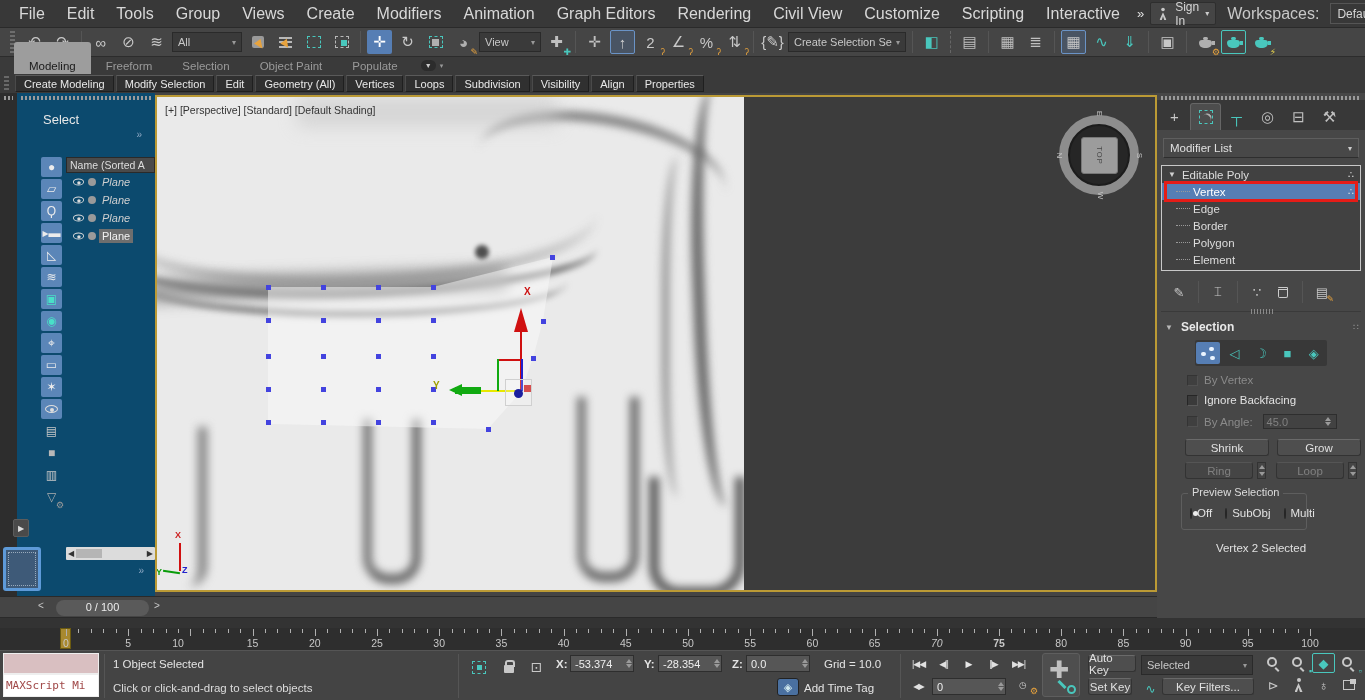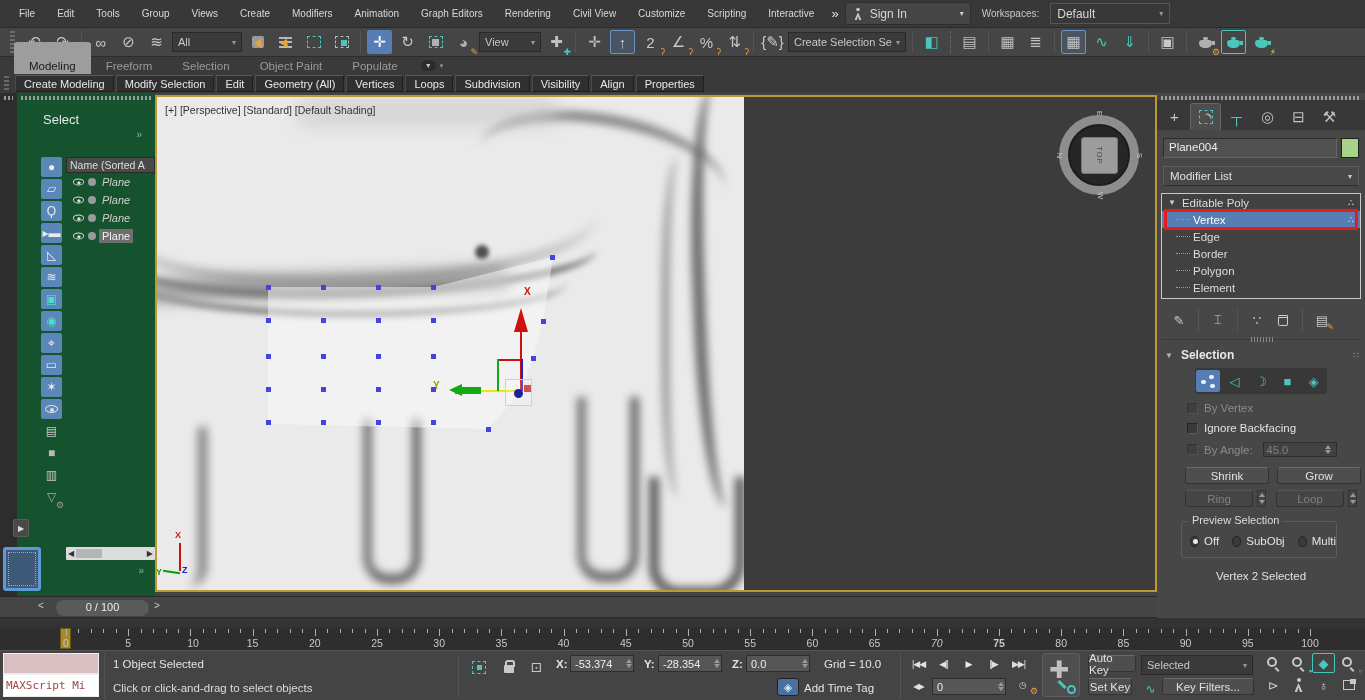--- a/index.html
+++ b/index.html
@@ -1,20 +1,20 @@
 <!DOCTYPE html>
 <html><head>
 <meta charset="utf-8">
 <style>
   html,body{margin:0;padding:0;background:#222}
   *{box-sizing:border-box;font-family:"Liberation Sans","DejaVu Sans",sans-serif}
   #app{position:relative;width:1365px;height:700px;background:#444;overflow:hidden;font-size:12px;color:#d6d6d6}
   
   #menubar{position:absolute;left:0;top:0;width:1365px;height:28px;background:#383838;border-bottom:1px solid #2a2a2a;display:flex;align-items:center;padding-left:8px}
-  .menu-item{padding:0 11px;font-size:10px;color:#d8d8d8;cursor:default;white-space:nowrap}
+  .menu-item{padding:0 11px;font-size:16px;color:#d8d8d8;cursor:default;white-space:nowrap}
   #menu-overflow{color:#e0e0e0;font-size:13px;margin:0 6px}
   #signin-box{display:flex;align-items:center;width:126px;height:23px;background:#454545;border:1px solid #2e2e2e;border-radius:2px;padding:0 6px;gap:6px}
   #workspaces-dd{display:flex;align-items:center;justify-content:space-between;width:120px;height:21px;background:#383838;border:1px solid #555;padding:0 6px;margin-right:4px}
   
   #toolbar{position:absolute;left:0;top:28px;width:1365px;height:29px;background:#454545;border-bottom:1px solid #2c2c2c;display:flex;align-items:center;gap:3px;padding-left:10px}
   .drag-dots{width:5px;height:22px;background:repeating-linear-gradient(#888 0 2px,transparent 2px 4px);opacity:.6;margin-right:4px}
   .tbi{position:relative;width:25px;height:24px;display:flex;align-items:center;justify-content:center;font-size:15px;color:#c8c8c8;flex:none}
   .tb-sep{width:1px;height:22px;background:#2d2d2d;border-right:1px solid #555;margin:0 3px;flex:none}
   .tb-dsep{width:0;height:22px;border-left:1px dashed #666;margin:0 3px;flex:none}
   .tb-dd{display:flex;align-items:center;justify-content:space-between;height:20px;background:#3a3a3a;border:1px solid #2a2a2a;padding:0 5px;font-size:11px;color:#c8c8c8;flex:none;gap:4px}
@@ -27,21 +27,21 @@
   
   #ribbon-tabs{position:absolute;left:0;top:57px;width:1365px;height:17px;background:#3a3a3a;display:flex;align-items:flex-end;padding-left:14px}
   .rtab{height:17px;line-height:17px;padding:16px 15px;font-size:11.5px;color:#9a9a9a}
   .rtab.active{background:#9d9d9d;color:#1b1b1b;border-radius:3px 3px 0 0}
   #ribbon-dd{width:15px;height:11px;background:#2c2c2c;border-radius:6px;margin:0 4px 3px 8px;display:flex;align-items:center;justify-content:center;color:#ccc;font-size:7px}
   #ribbon-panels{position:absolute;left:0;top:74px;width:1365px;height:19px;background:#3a3a3a;display:flex;align-items:center;gap:2px;padding-left:4px}
   .rpanel{height:17px;line-height:16px;padding:0 8px;background:#303030;border:1px solid #1f1f1f;border-top-color:#5a5a5a;border-left-color:#4a4a4a;color:#e8e8e8;font-size:11px;white-space:nowrap}
   
   #main{position:absolute;left:0;top:93px;width:1365px;height:503px}
   #left-strip{position:absolute;left:0;top:0;width:17px;height:503px;background:#2d2d2d}
-  #explorer{position:absolute;left:17px;top:0;width:138px;height:503px;background:#14532d}
+  #explorer{position:absolute;left:17px;top:0;width:138px;height:503px;background:#0c4a6e}
   .hdots{height:4px;margin:2px 4px;background:repeating-linear-gradient(90deg,#9a9a9a 0 2px,transparent 2px 4px)}
   #explorer-title{font-size:13px;color:#e8e8e8;margin:12px 0 0 26px}
   .expand-link{color:#8ea8c4;font-size:10px;letter-spacing:1px}
   #filter-col{position:absolute;left:24px;top:64px;width:23px;display:flex;flex-direction:column;gap:2px}
   #filter-col .tbi{width:21px;height:20px;font-size:12px}
   .f-blue{background:#5b86b8;border-radius:2px}
   #ex-list{position:absolute;left:49px;top:64px;width:89px}
   #ex-header{height:16px;background:#4a4a4a;border:1px solid #2a2a2a;font-size:10.5px;color:#ddd;line-height:14px;padding-left:3px;white-space:nowrap;overflow:hidden}
   .ex-row{height:18px;display:flex;align-items:center;gap:3px;padding-left:6px;position:relative}
   .ex-row .nm{font-size:11px;color:#cfcfcf;padding:1px 3px;white-space:nowrap}
@@ -95,21 +95,21 @@
   .cbx{width:11px;height:11px;background:#3a3a3a;border:1px solid #262626;border-bottom-color:#5a5a5a;border-right-color:#5a5a5a}
   .dim{color:#8a8a8a}
   .lit{color:#e2e2e2}
   .numfield{display:flex;align-items:center;background:#424242;border:1px solid #2e2e2e;height:15px;font-size:11px;color:#808080;padding:0 3px;justify-content:space-between}
   .spin{width:9px;height:13px;display:flex;flex-direction:column;align-items:center;justify-content:space-between;padding:2px 0}
   .spin i{border:3px solid transparent;display:block;width:0;height:0}
   .spin .up{border-bottom:4px solid #9a9a9a;border-top:none}
   .spin .dn{border-top:4px solid #9a9a9a;border-bottom:none}
   .btn{display:flex;align-items:center;justify-content:center;background:#4e4e4e;border:1px solid #333;border-top-color:#6a6a6a;border-radius:3px;color:#e0e0e0;font-size:11.5px}
   .btn.dis{background:#454545;color:#808080;border-top-color:#555}
-  #preview-box{position:relative;margin:14px 0 0 24px;width:156px;height:37px;border:1px solid #5e5e5e;border-radius:3px}
+  #preview-box{position:relative;margin:14px 0 0 24px;width:126px;height:37px;border:1px solid #5e5e5e;border-radius:3px}
   #preview-box .legend{position:absolute;left:6px;top:-8px;background:#474747;padding:0 4px;font-size:11px;color:#dcdcdc}
   .radio{width:11px;height:11px;border-radius:50%;background:#3a3a3a;border:1px solid #262626;position:relative}
   .radio.on::after{content:"";position:absolute;left:2px;top:2px;width:5px;height:5px;border-radius:50%;background:#ececec}
   
   #slider-row{position:absolute;left:0;top:596px;width:1157px;height:22px;background:#454545;border-top:1px solid #2a2a2a;border-bottom:1px solid #2a2a2a}
   #slider-pill{position:absolute;left:56px;top:3px;width:93px;height:16px;background:#5a5a5a;border-radius:8px;text-align:center;font-size:11px;color:#ececec;line-height:15px}
   .sl-ar{position:absolute;top:3px;font-size:10px;color:#c8c8c8}
   #ruler{position:absolute;left:0;top:618px;width:1365px;height:32px;background:#333}
   #ruler-ticks{position:absolute;left:0;top:10px;width:1365px;height:22px;background:#2e2e2e}
   .tick{position:absolute;width:1px;background:#b0b0b0;top:1px}
@@ -540,24 +540,20 @@
           <span class="tbi">
             <span style="color: rgb(192, 192, 192);">◎</span>
           </span>
           <span class="tbi">
             <span style="color: rgb(192, 192, 192);">⊟</span>
           </span>
           <span class="tbi">
             <span style="color: rgb(192, 192, 192);">⚒</span>
           </span>
         </div>
-      <div style="display:flex;gap:4px;margin:8px 6px 0 6px">
-        <div class="cp-field" style="flex:1">Plane004</div>
-        <div style="width:18px;height:20px;background:#a6d488;border:1px solid #222"></div>
-      </div>
       <div id="mod-dd">
         <span>Modifier List</span>
         <span style="font-size:8px;color:#ccc">▾</span>
       </div>
       <div id="stack-box">
         <div>
             <div class="stk-row">
               <span class="tri">▼</span>
               <span>Editable Poly</span>
               <span class="rico">∴</span>
@@ -789,21 +785,21 @@
         <div class="tick" style="left: 1222.92px; height: 4px;"></div>
         <div class="tick" style="left: 1235.36px; height: 4px;"></div>
         <div class="tick" style="left: 1247.8px; height: 7px;"></div>
         <div class="tick" style="left: 1260.24px; height: 4px;"></div>
         <div class="tick" style="left: 1272.68px; height: 4px;"></div>
         <div class="tick" style="left: 1285.12px; height: 4px;"></div>
         <div class="tick" style="left: 1297.56px; height: 4px;"></div>
         <div class="tick" style="left: 1310px; height: 7px;"></div>
         <span class="tlabel" style="left: 66px;">0</span>
         <span class="tlabel" style="left: 128.2px;">5</span>
-        <span class="tlabel" style="left: 193px;">10</span>
+        <span class="tlabel" style="left: 178px;">10</span>
         <span class="tlabel" style="left: 252.6px;">15</span>
         <span class="tlabel" style="left: 314.8px;">20</span>
         <span class="tlabel" style="left: 377px;">25</span>
         <span class="tlabel" style="left: 439.2px;">30</span>
         <span class="tlabel" style="left: 501.4px;">35</span>
         <span class="tlabel" style="left: 563.6px;">40</span>
         <span class="tlabel" style="left: 625.8px; text-align: right;">45</span>
         <span class="tlabel" style="left: 688px;">50</span>
         <span class="tlabel" style="left: 750.2px;">55</span>
         <span class="tlabel" style="left: 812.4px;">60</span>

